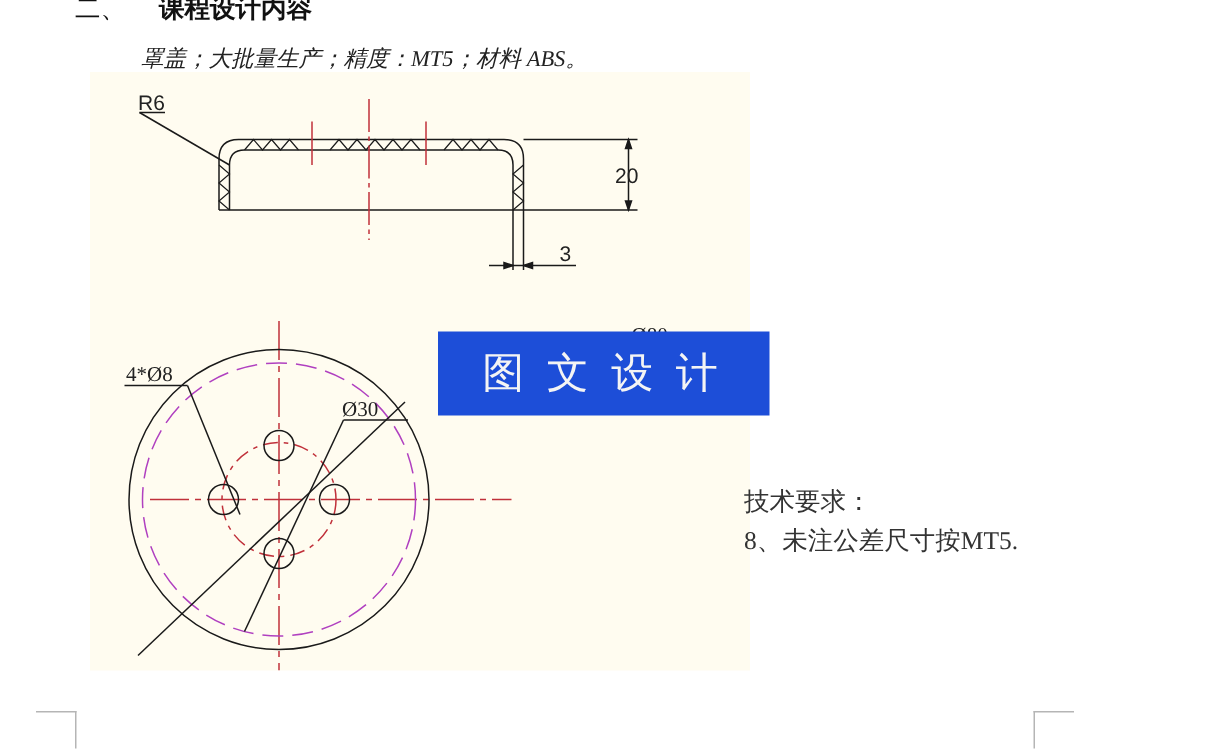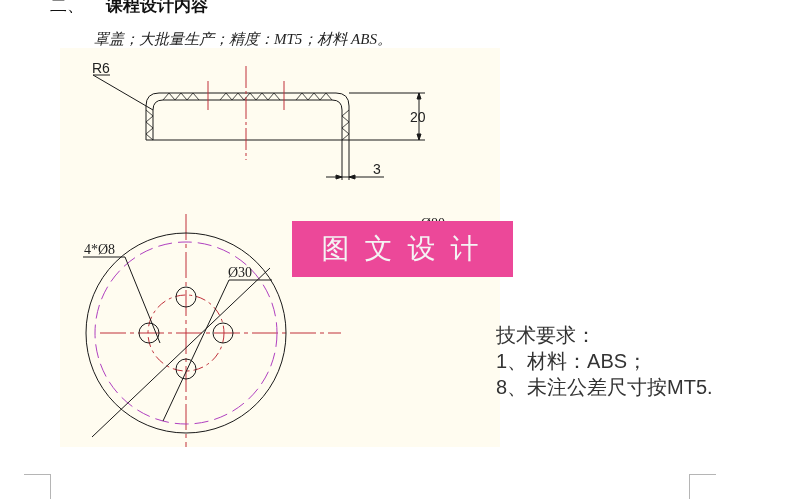--- a/index.html
+++ b/index.html
@@ -2,22 +2,22 @@
 <html><head>
 <meta charset="utf-8">
 <style>
   html,body{margin:0;padding:0;}
   body{width:805px;height:499px;background:#ffffff;position:relative;overflow:hidden;font-family:"Liberation Serif","DejaVu Serif",serif;color:#111;}
   .heading{position:absolute;left:50px;top:-6px;font-size:17px;font-weight:bold;font-family:"DejaVu Sans",sans-serif;color:#111;}
   .heading .num{margin-right:22px;font-weight:normal;}
   .intro{position:absolute;left:94px;top:30px;font-size:15px;color:#222;font-style:italic;}
   .drawing{position:absolute;left:60px;top:48px;width:420px;height:399px;background:#fffcf0;padding-left:20px;}
   .drawing svg{position:absolute;left:0;top:0;}
-  .overlay{position:absolute;left:292px;top:221px;width:221px;height:56px;background:#ec4899;color:#f4f4f4;display:flex;align-items:center;justify-content:center;font-family:"DejaVu Serif",serif;font-size:28px;letter-spacing:15px;padding-left:10px;box-sizing:border-box;}
-  .tech{position:absolute;left:496px;top:322px;font-family:Liberation Sans, sans-serif;font-size:20px;color:#333;line-height:26px;}
+  .overlay{position:absolute;left:292px;top:221px;width:221px;height:56px;background:#1d4ed8;color:#f4f4f4;display:flex;align-items:center;justify-content:center;font-family:"DejaVu Serif",serif;font-size:28px;letter-spacing:15px;padding-left:10px;box-sizing:border-box;}
+  .tech{position:absolute;left:496px;top:322px;font-family:Liberation Serif, serif;font-size:17px;color:#333;line-height:26px;}
   .tech div{white-space:nowrap;}
   .corner{position:absolute;width:26px;height:30px;border-top:1px solid #b5b5b5;}
   .corner.left{left:24px;top:474px;border-right:1px solid #b5b5b5;}
   .corner.right{left:689px;top:474px;border-left:1px solid #b5b5b5;}
 </style>
 </head>
 <body>
 
 <div class="heading">
   <span class="num">二、</span><span>课程设计内容</span>
@@ -97,18 +97,17 @@
       <text x="168" y="229">Ø30</text>
       <text x="361" y="180">Ø80</text>
     </g>
   </svg>
 </div>
 
 <div class="overlay">图文设计</div>
 
 <div class="tech">
   <div>技术要求：</div>
-  <div>1、材料：ABS；</div>
   <div>8、未注公差尺寸按MT5.</div>
 </div>
 
 <div class="corner left"></div>
 <div class="corner right"></div>
 
 </body></html>

